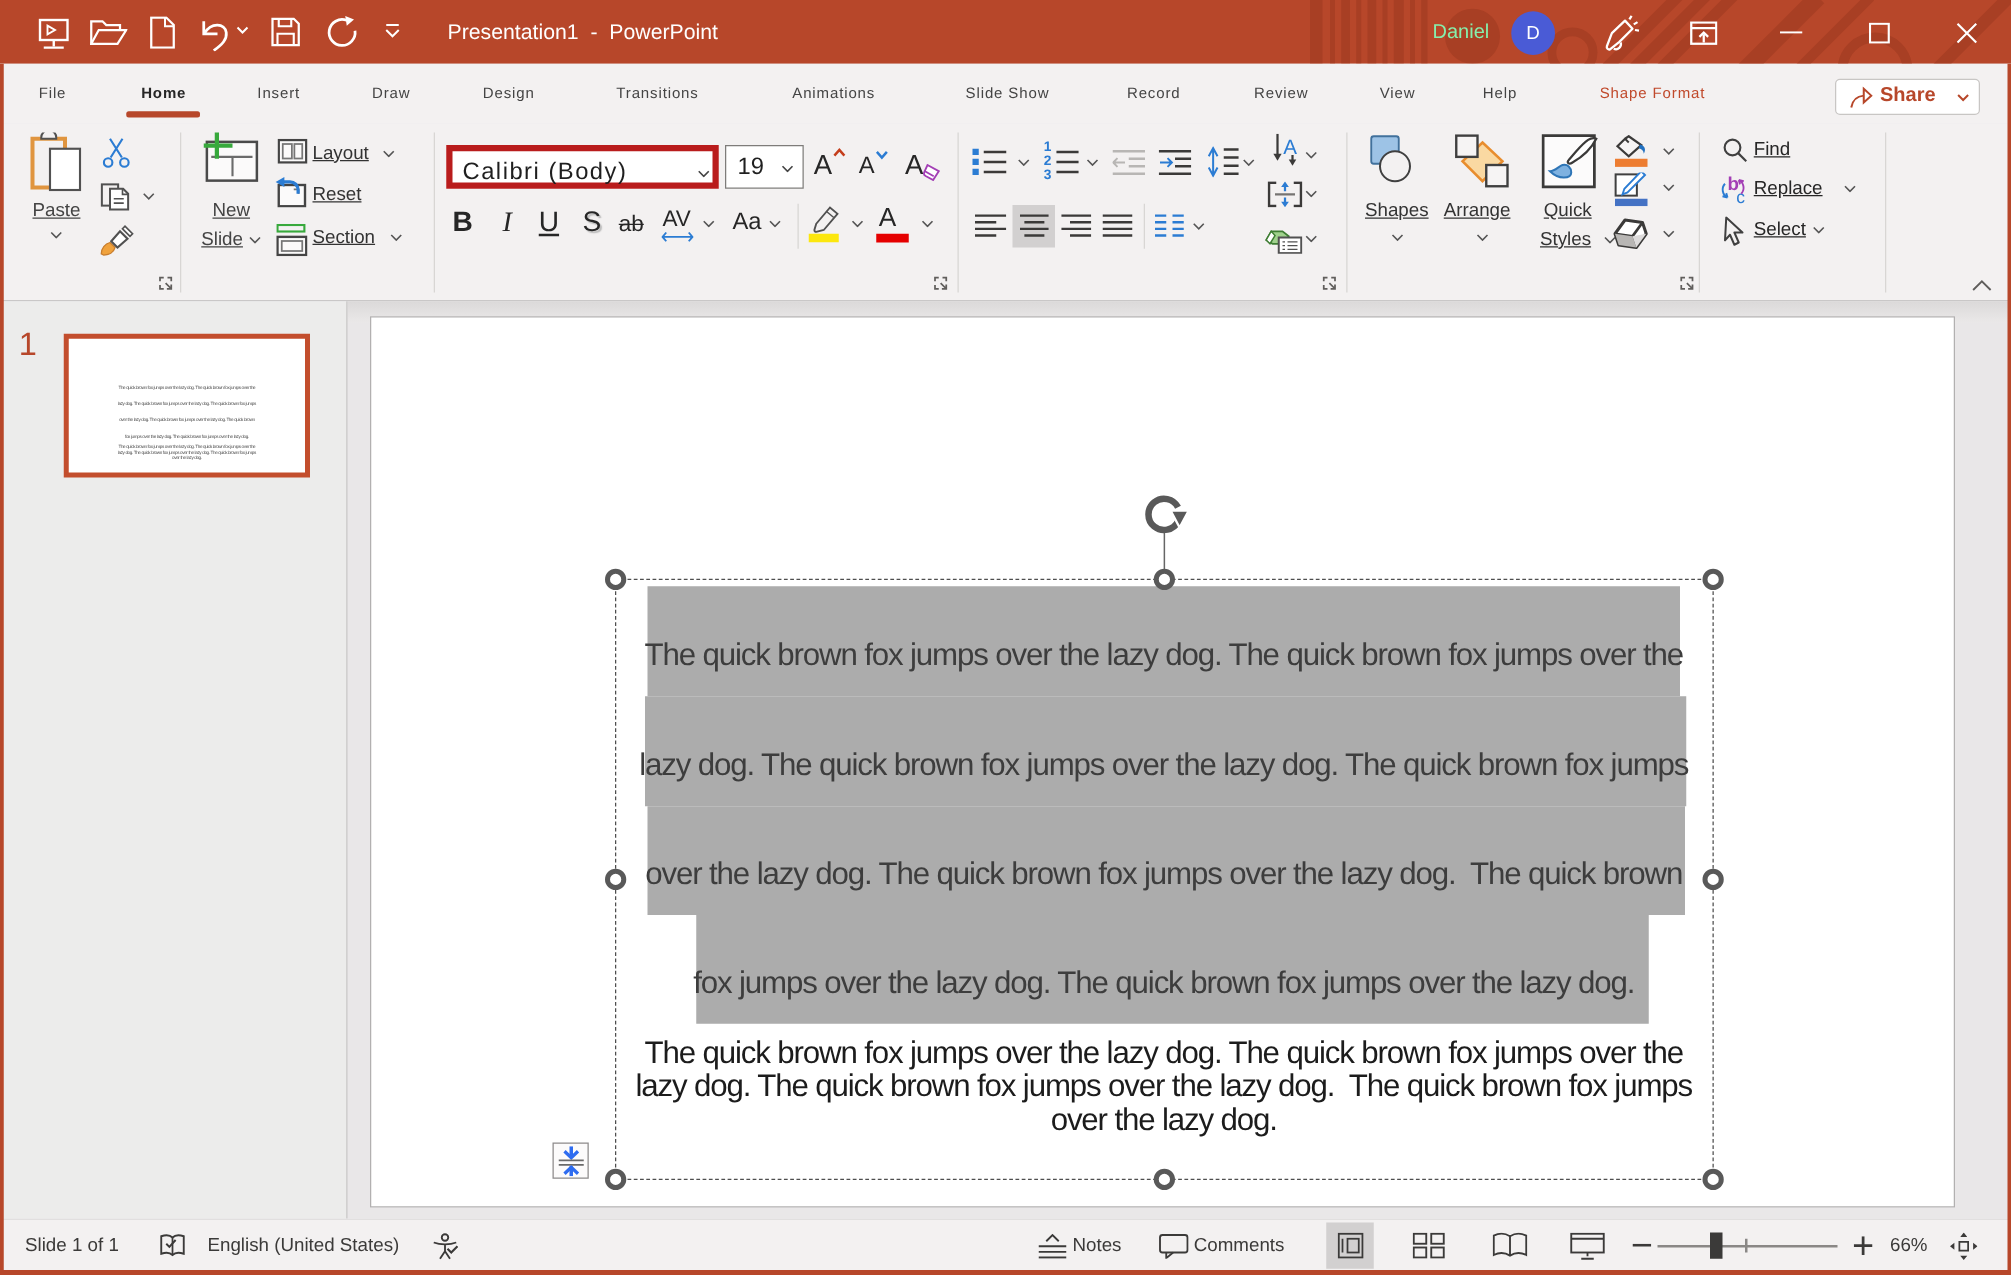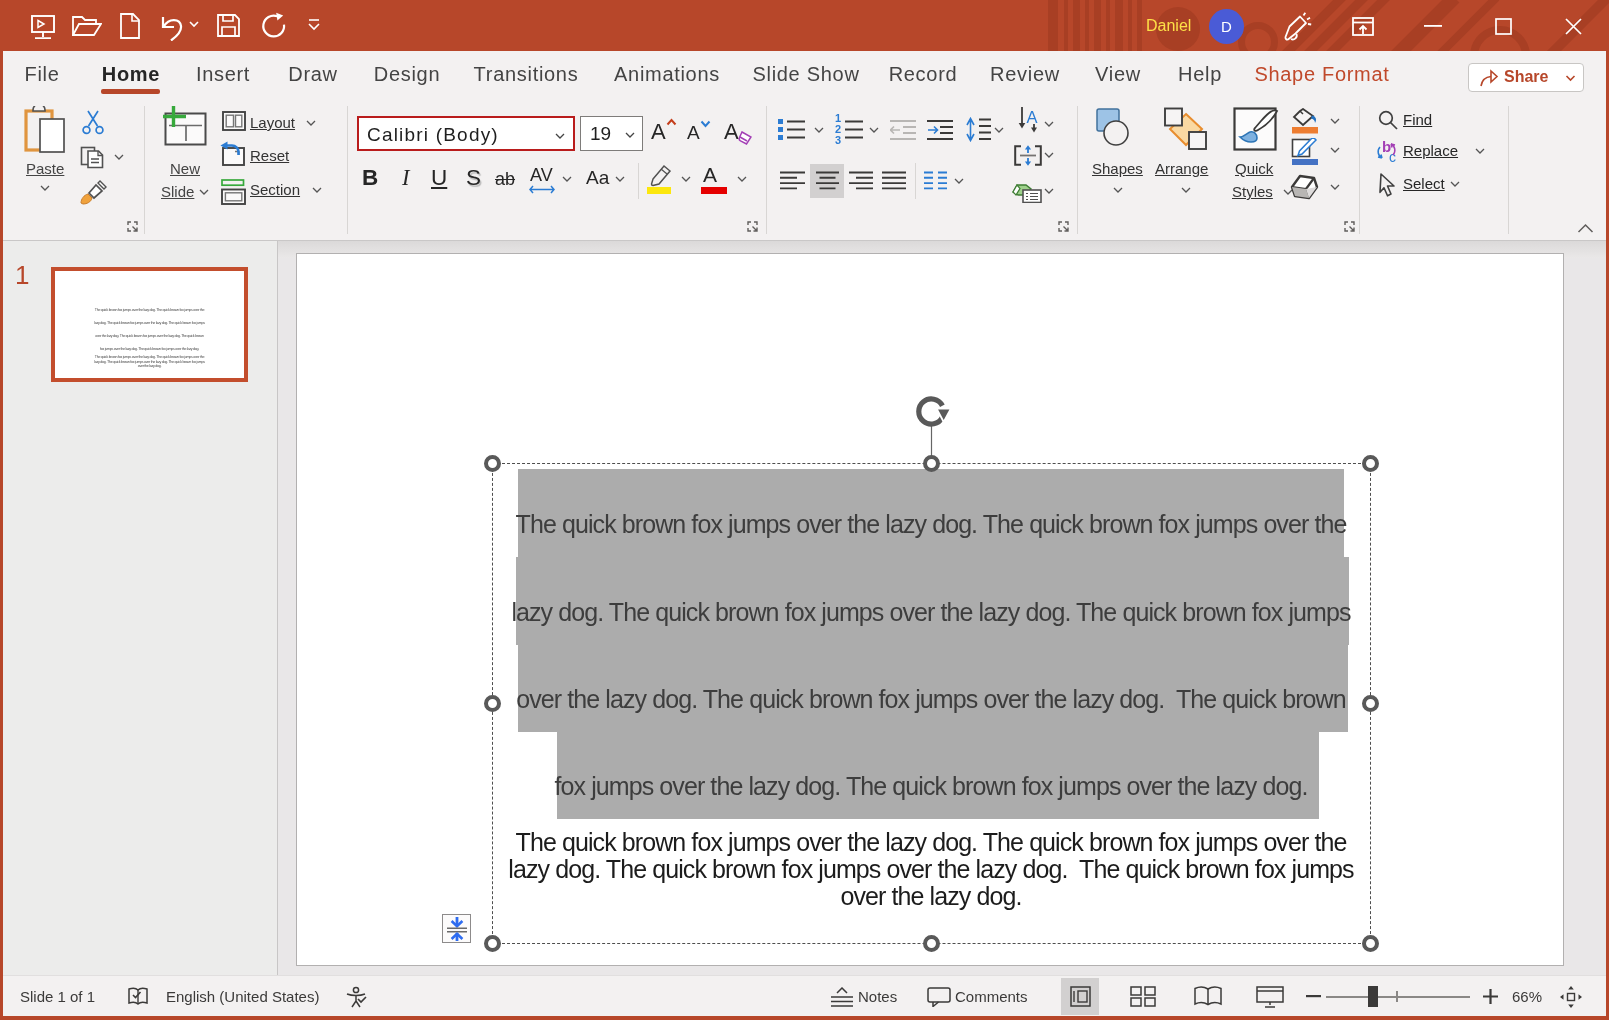--- a/index.html
+++ b/index.html
@@ -6,26 +6,26 @@
   html,body { width:1609px; height:1020px; overflow:hidden; }
   body { font-family:"Liberation Sans", sans-serif; position:relative; background:#e9e7e8; }
   .abs { position:absolute; }
 
   
   #titlebar { position:absolute; left:0; top:0; width:1609px; height:51px; background:#b7472a; overflow:hidden; }
   .tpat { position:absolute; background:#a83f24; }
   #ttl { position:absolute; left:358px; top:0; height:51px; line-height:51px; color:#fff; font-size:17px; }
   #searchbox { position:absolute; left:607px; top:9px; width:433px; height:36px; background:#f8cdb9; }
   #searchbox span { position:absolute; left:77px; top:7px; font-size:17px; letter-spacing:1px; color:#7b2d1d; }
-  #daniel { position:absolute; left:1146px; top:0; height:51px; line-height:51px; color:#fde047; font-size:16px; }
+  #daniel { position:absolute; left:1146px; top:0; height:51px; line-height:51px; color:#86efac; font-size:16px; }
   #avatar { position:absolute; left:1209px; top:9px; width:35px; height:35px; border-radius:50%; background:#4a5bd6; color:#fff; font-size:15px; text-align:center; line-height:35px; }
 
   
   #tabrow { position:absolute; left:0; top:51px; width:1609px; height:48px; background:#f3f1f1; }
-  .tab { position:absolute; top:0; height:48px; line-height:46px; font-size:20px; letter-spacing:0.7px; color:#444; transform:translateX(-50%); }
+  .tab { position:absolute; top:0; height:48px; line-height:46px; font-size:12px; letter-spacing:0.7px; color:#444; transform:translateX(-50%); }
   #homeu { position:absolute; left:101px; top:38px; width:59px; height:5px; background:#b7472a; border-radius:2px; }
   #sharebtn { position:absolute; left:1468px; top:12px; width:116px; height:29px; background:#fff; border:1px solid #c8c6c4; border-radius:4px; }
 
   
   #ribbon { position:absolute; left:0; top:99px; width:1609px; height:142px; background:#f3f1f1; border-bottom:1px solid #c9c7c7; }
   .gdiv { position:absolute; top:7px; width:1px; height:128px; background:#d8d6d4; }
   .glabel { position:absolute; top:220px; font-size:14px; color:#605e5c; transform:translateX(-50%); }
   .rtext { position:absolute; font-size:15px; color:#333; white-space:nowrap;text-decoration:underline; }
   .chev { position:absolute; width:10px; height:6px; }
 
@@ -104,20 +104,21 @@
     <path d="M7 2 v6 h10 v-6 M6 23 v-9 h13 v9" fill="none" stroke="#fff" stroke-width="1.7"></path>
   </svg>
   <svg class="abs" style="left:260px;top:12px" width="27" height="27" viewBox="0 0 27 27">
     <path d="M17.2 4.2 A 10.4 10.4 0 1 0 24 12.6" fill="none" stroke="#fff" stroke-width="2.2"></path>
     <path d="M16.2 0.8 L23.2 3.6 L17.4 8.6 z" fill="#fff"></path>
   </svg>
   <svg class="abs" style="left:306px;top:17px" width="16" height="16" viewBox="0 0 16 16">
     <path d="M3 3 h10" stroke="#fff" stroke-width="1.6"></path>
     <path d="M3 7 l5 5 5 -5" fill="none" stroke="#fff" stroke-width="1.6"></path>
   </svg>
+  <div id="ttl">Presentation1&nbsp;&nbsp;-&nbsp;&nbsp;PowerPoint</div>
   <div id="daniel">Daniel</div>
   <div id="avatar">D</div>
 
   <svg class="abs" style="left:1283px;top:12px" width="29" height="30" viewBox="0 0 29 30">
     <path d="M2.5 25 L6.5 14.5 L17 4.5 L23 11 L12.5 21.5 L5 27.5 a2 2 0 0 1 -2.5 -2.5 z" fill="none" stroke="#fff" stroke-width="1.8" stroke-linejoin="round"></path>
     <path d="M8 27 a4 4 0 0 0 5.5 -5" fill="none" stroke="#fff" stroke-width="1.8"></path>
     <path d="M20.5 3.5 l1.8 -2.8 M24 7.5 l3 -1.8 M25 12 l3.2 0.5" stroke="#fff" stroke-width="1.8" fill="none"></path>
   </svg>
 
   <svg class="abs" style="left:1352px;top:17px" width="22" height="19" viewBox="0 0 22 19">
@@ -235,21 +236,21 @@
     <rect x="1" y="1" width="21.5" height="5.2" fill="none" stroke="#37a93c" stroke-width="1.7"></rect>
     <rect x="1" y="10.5" width="23" height="14.5" fill="#fbfafa" stroke="#444" stroke-width="1.9"></rect>
     <rect x="4.4" y="13.8" width="16.4" height="8" fill="none" stroke="#767676" stroke-width="1.4"></rect>
   </svg>
   <div class="rtext" style="left:250px;top:82px">Section</div>
   <svg class="chev" style="left:312px;top:88px" viewBox="0 0 10 6">
       <path d="M1 1 l4 4 4 -4" fill="none" stroke="#555" stroke-width="1.3"></path>
     </svg>
   <div class="glabel" style="left:244px">Slides</div>
 
-  <div class="abs" style="left:357px;top:17px;width:218px;height:35px;background:#fff;border:2px solid #b91c1c">
+  <div class="abs" style="left:357px;top:17px;width:218px;height:35px;background:#fff;border:5px solid #b91c1c">
     <span style="position:absolute;left:8px;top:6px;font-size:19px;letter-spacing:1.2px;color:#1f1f1f">Calibri (Body)</span>
     <svg class="chev" style="left:196px;top:15px" viewBox="0 0 10 6">
         <path d="M1 1 l4 4 4 -4" fill="none" stroke="#444" stroke-width="1.3"></path>
       </svg>
   </div>
   <div class="abs" style="left:580px;top:17px;width:63px;height:35px;background:#fff;border:1px solid #7e7c7a">
     <span style="position:absolute;left:9px;top:6px;font-size:19px;color:#1f1f1f">19</span>
     <svg class="chev" style="left:44px;top:15px" viewBox="0 0 10 6">
         <path d="M1 1 l4 4 4 -4" fill="none" stroke="#444" stroke-width="1.3"></path>
       </svg>

